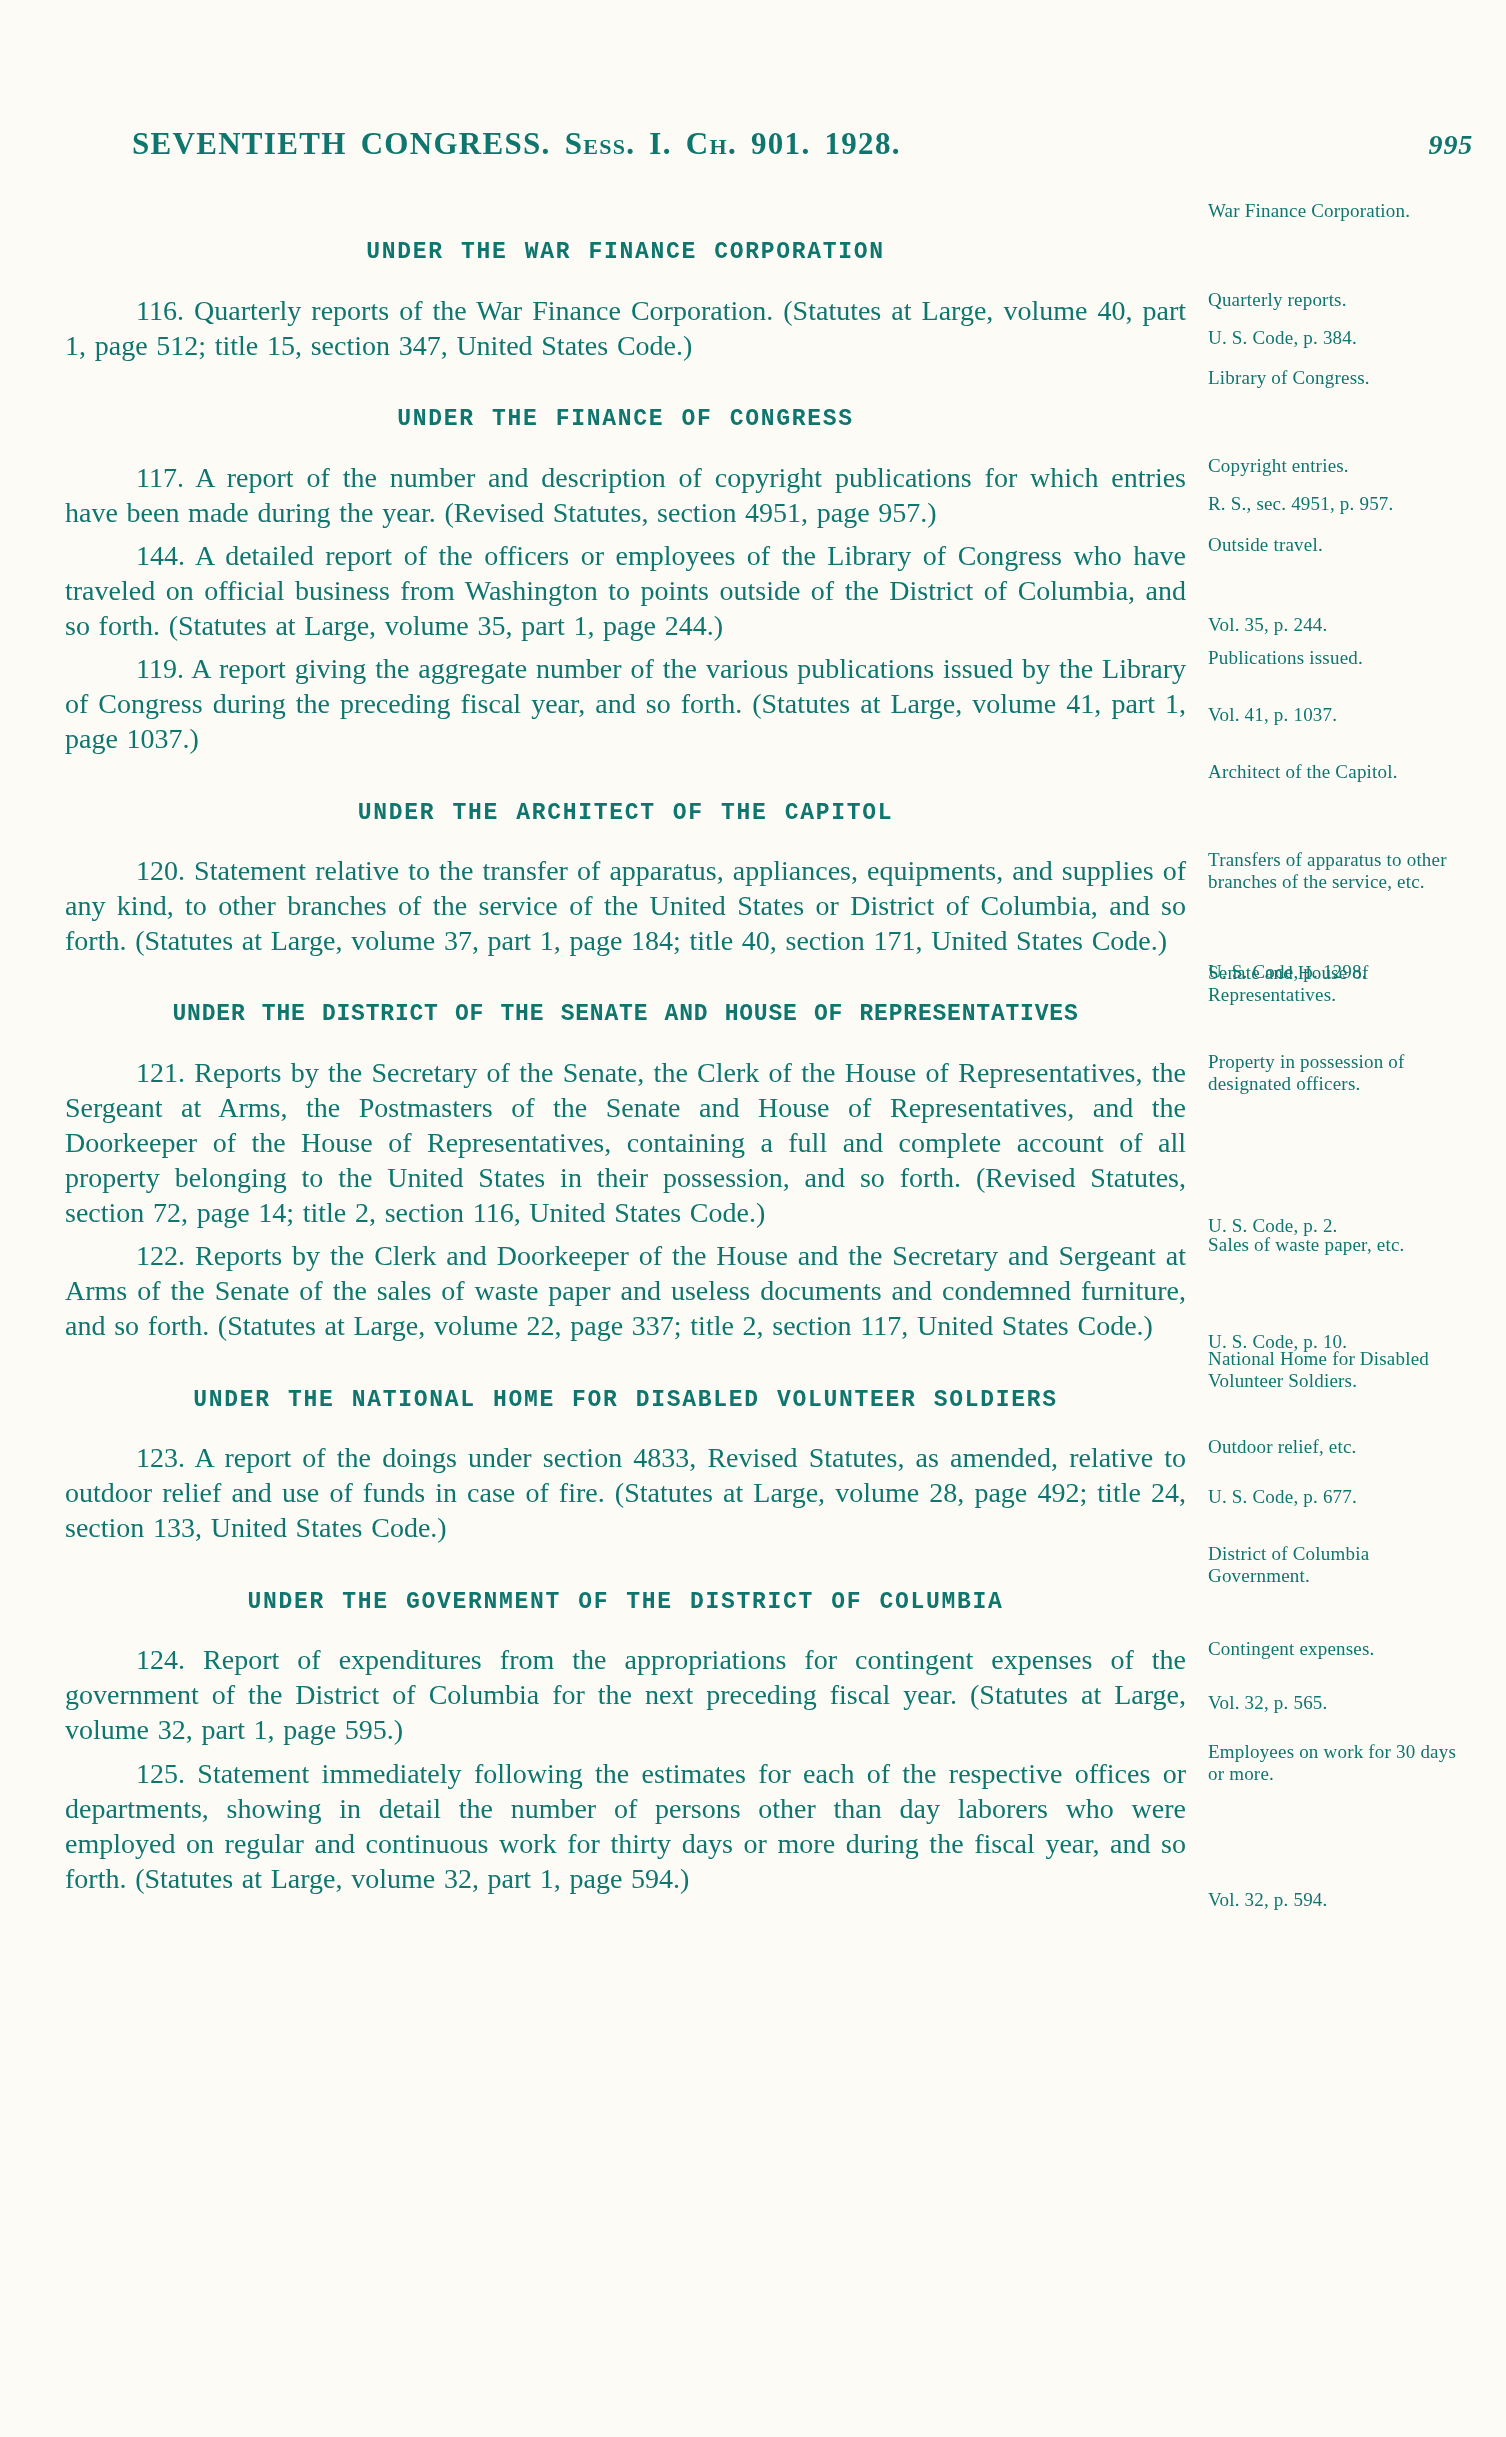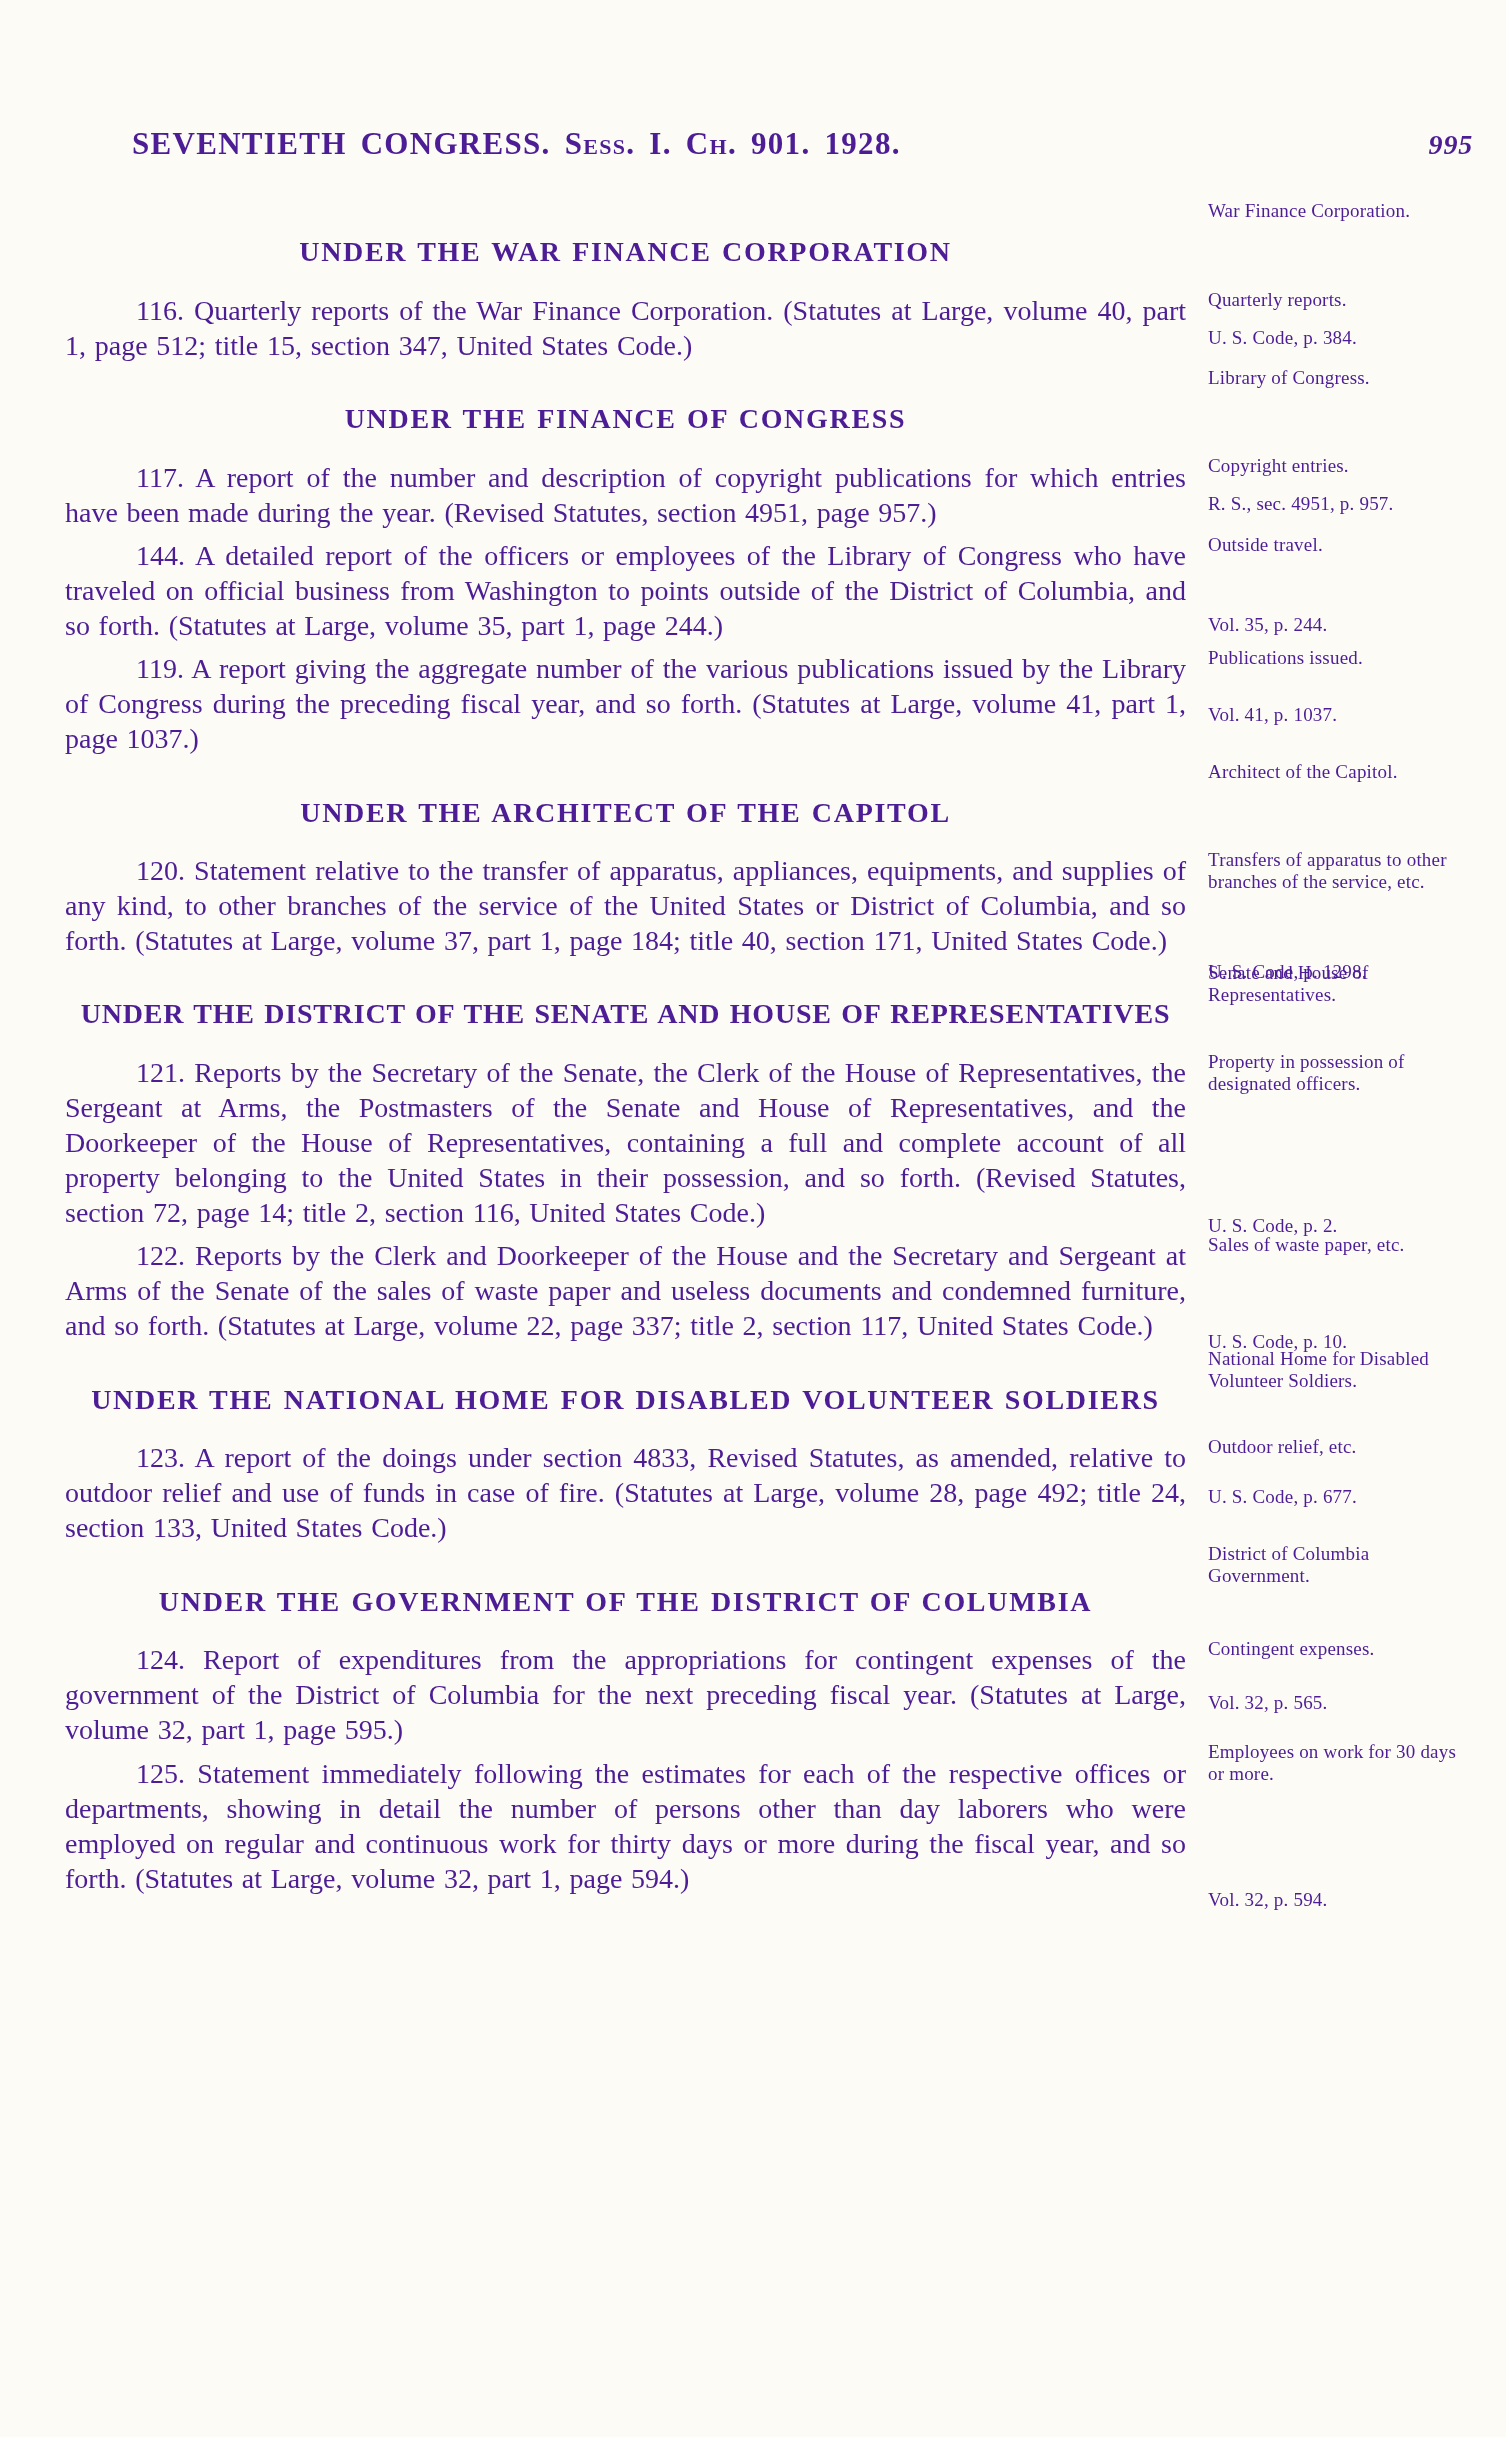--- a/index.html
+++ b/index.html
@@ -7,21 +7,21 @@
     margin: 0;
     padding: 0;
     background: #e9e7e1;
   }
   .page {
     position: relative;
     width: 1506px;
     height: 2438px;
     margin: 0 auto;
     background: #fcfbf6;
-    color: #4c1d95;
+    color: #0f766e;
     font-family: "Liberation Serif", "DejaVu Serif", serif;
     box-sizing: border-box;
     padding: 126px 0 0 65px;
     overflow: hidden;
   }
   .content {
     width: 1408px; 
   }
   
   .header-row {
@@ -58,24 +58,25 @@
     word-spacing: 1.7px;
   }
   .para {
     text-indent: 71px;
     margin: 4.2px 0;
   }
   .heading {
     text-align: center;
     text-indent: 0;
     font-weight: bold;
-    font-size: 28px;
+    font-size: 23px;
     line-height: 28.5px;
     letter-spacing: 1.7px;
     margin: 38px 0 22px 0;
+    font-family: Liberation Mono, monospace;
   }
   .heading-wide {
     letter-spacing: 0.8px;
   }
   .margincol {
     position: relative;
     width: 264px;
     margin-left: 22px;
   }
   .note {

